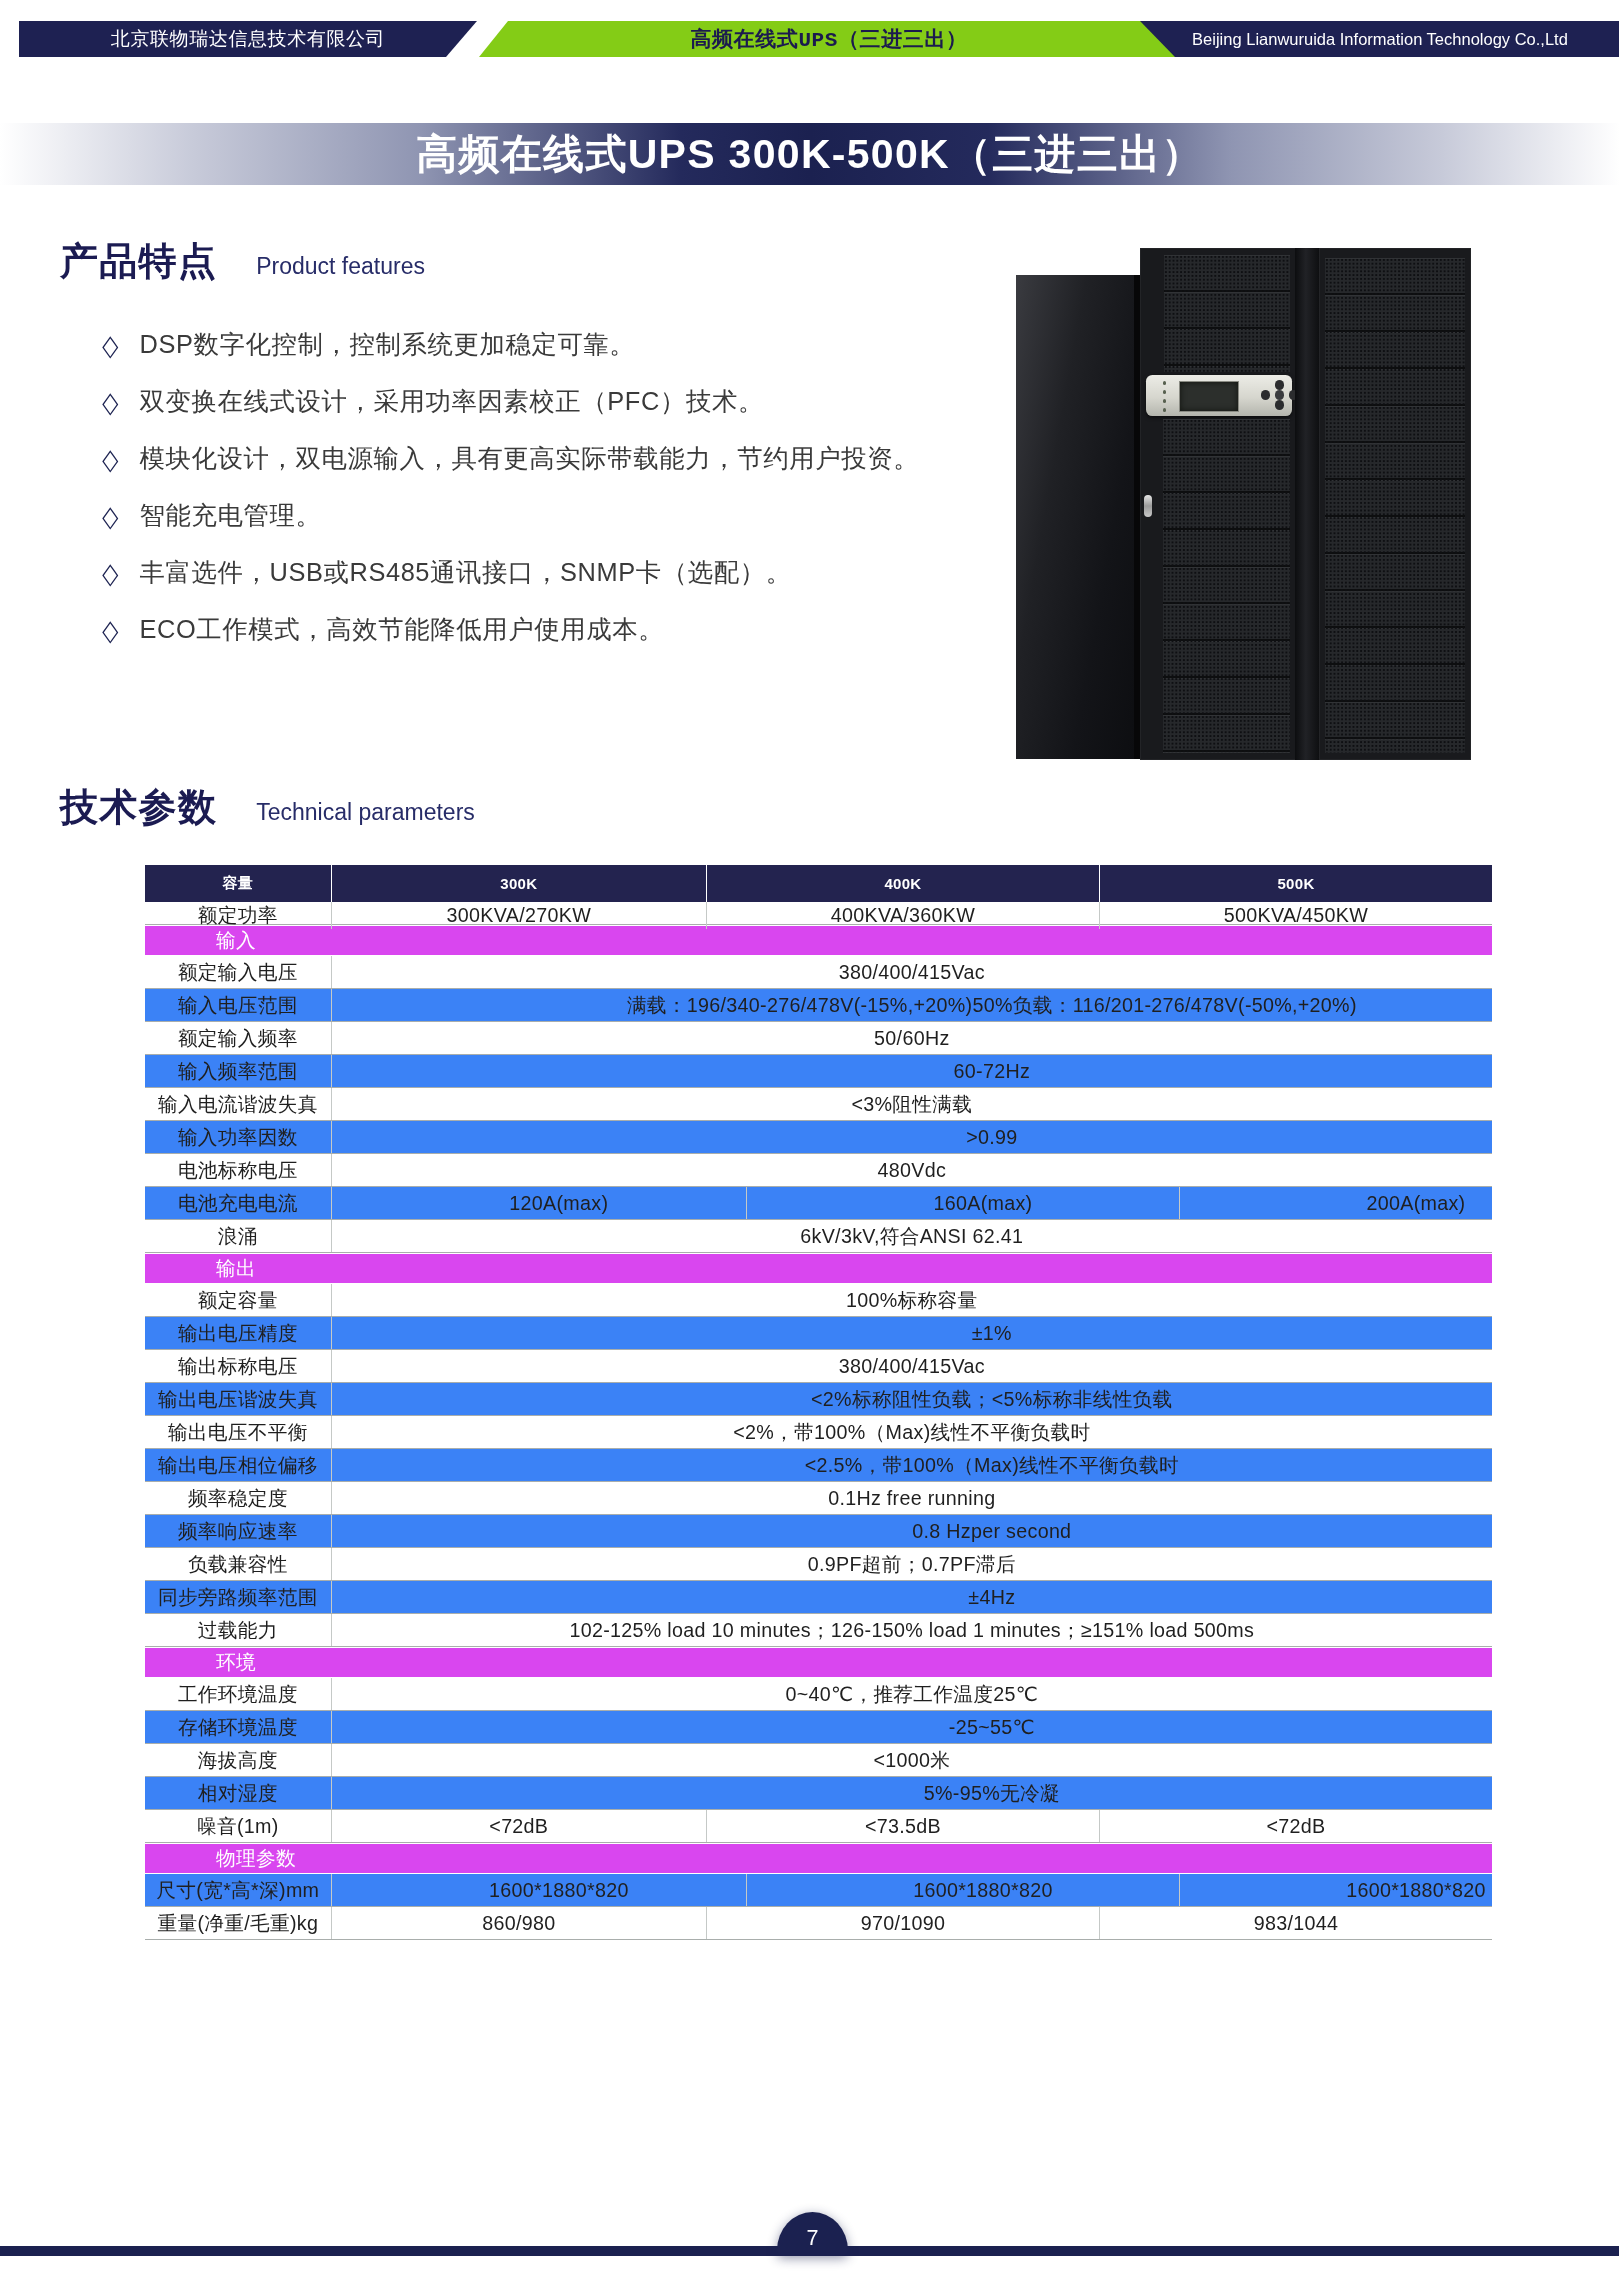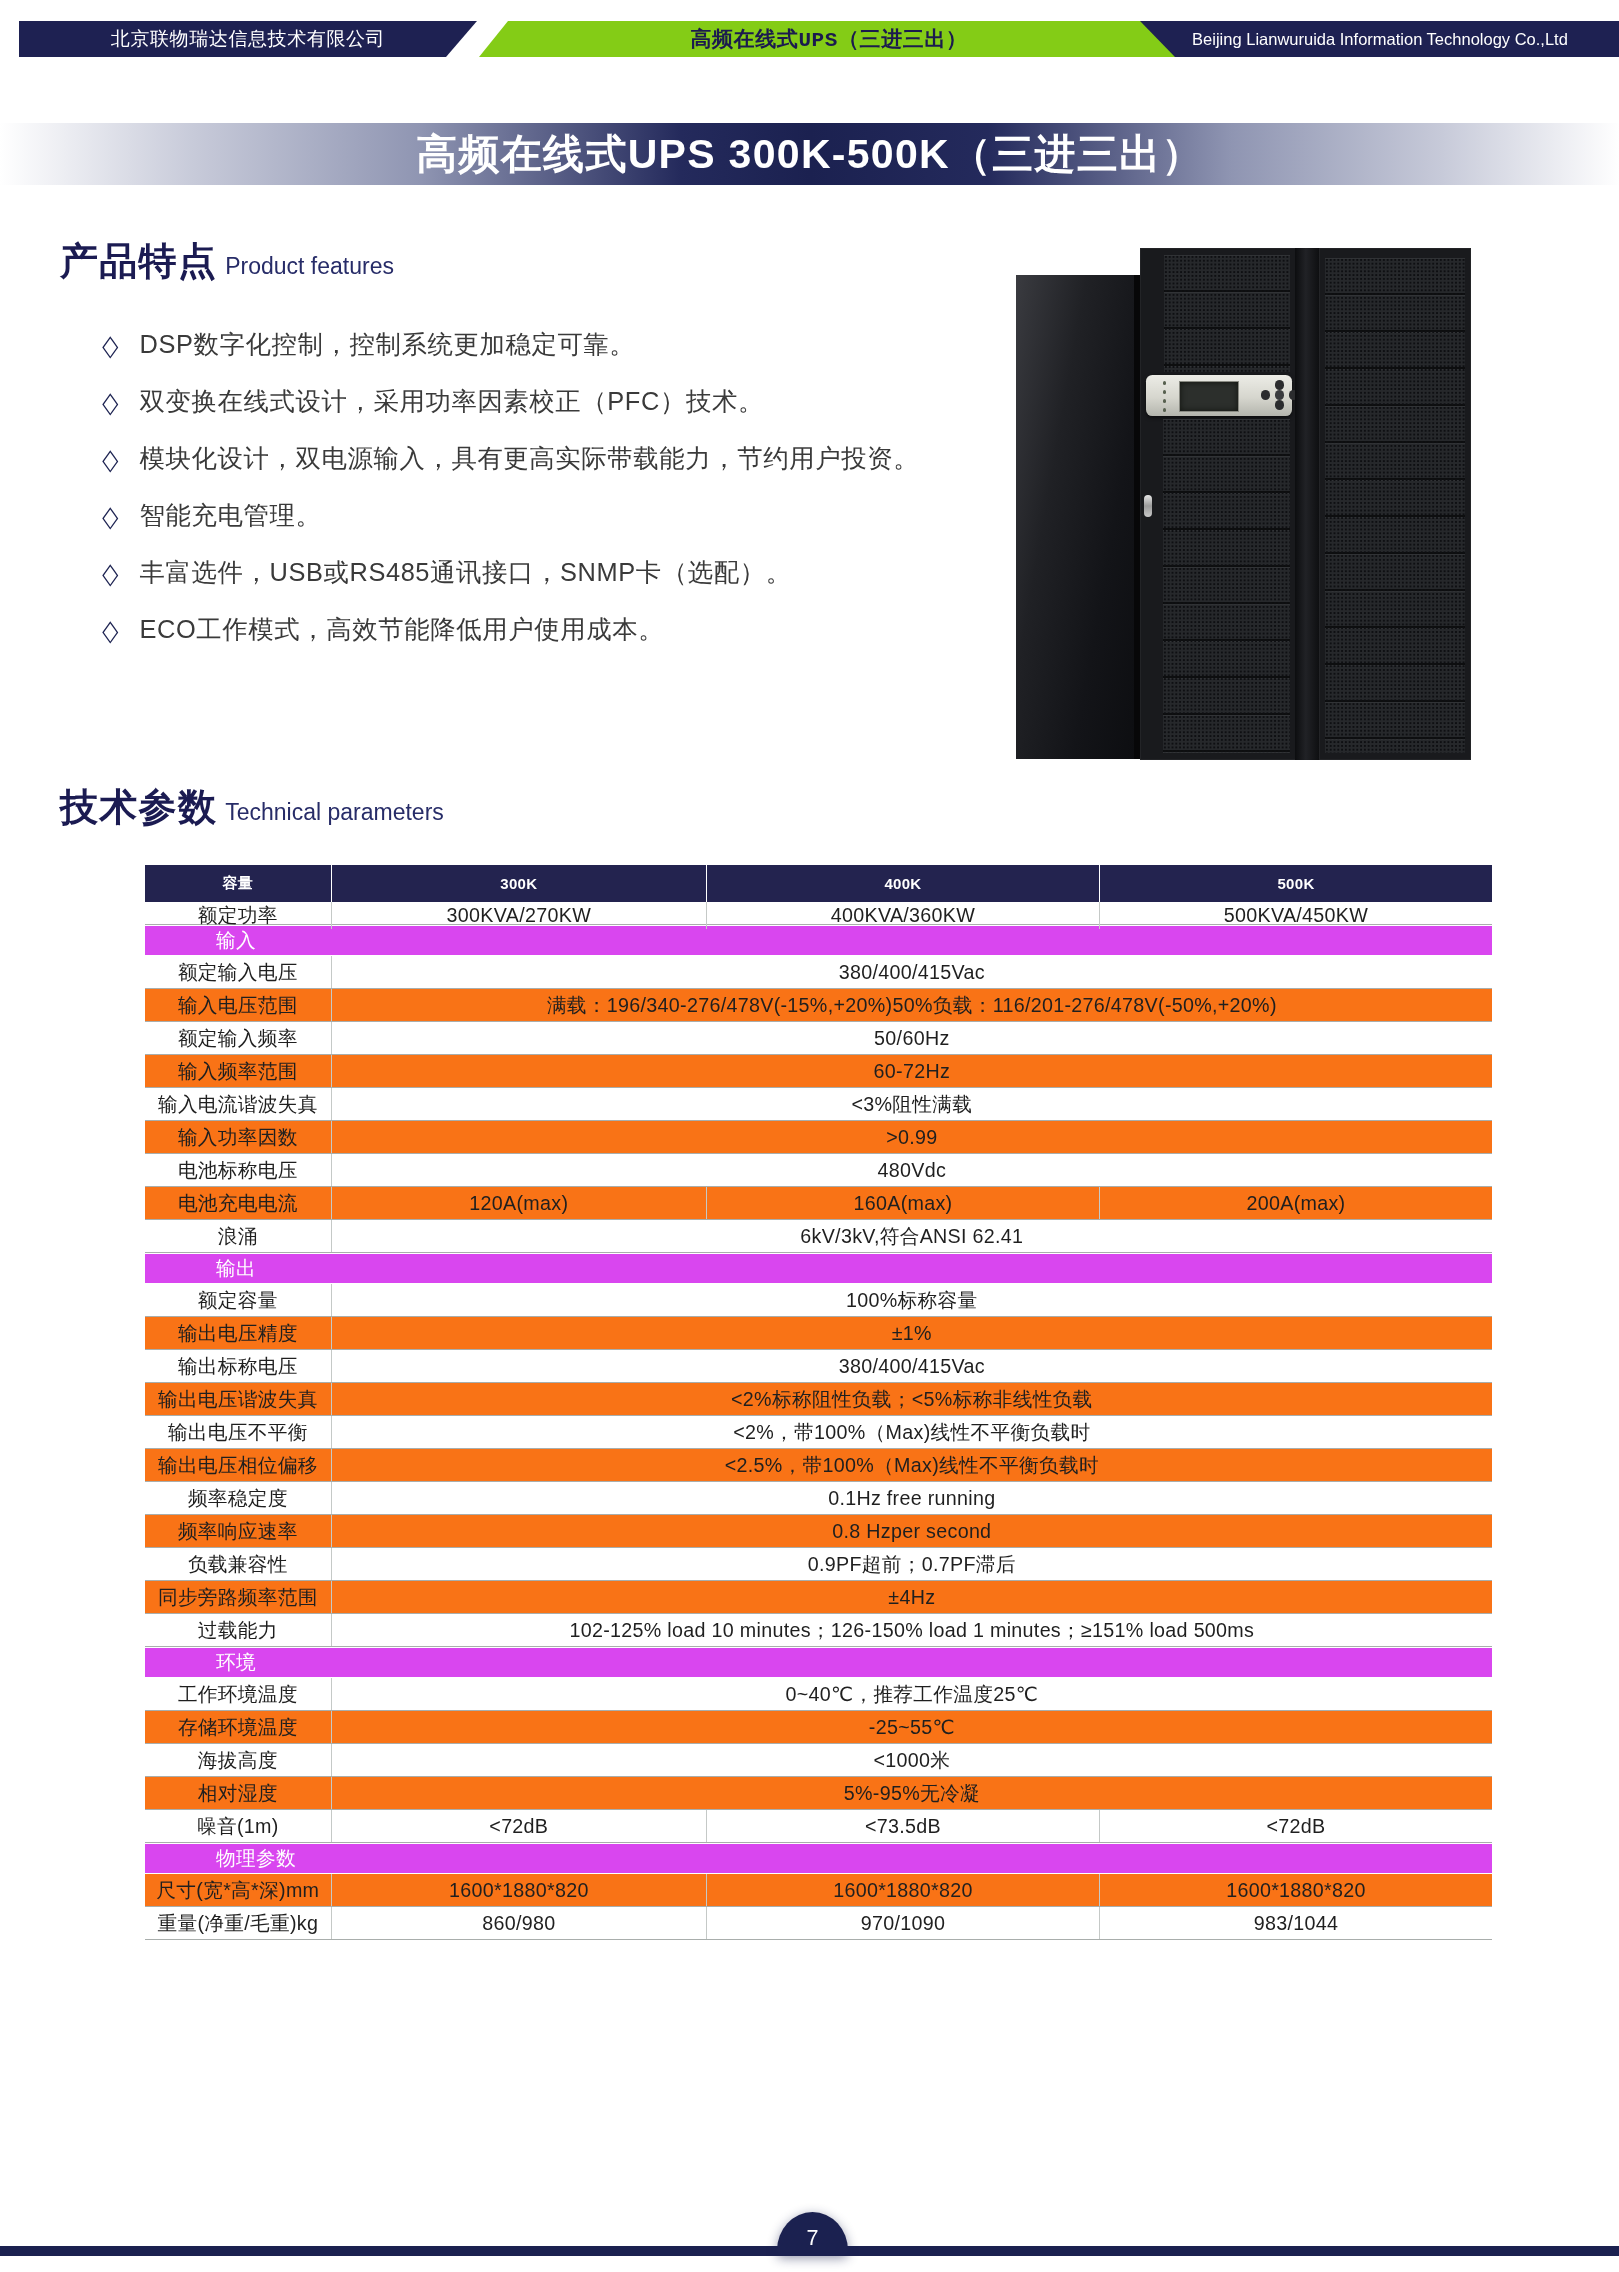--- a/index.html
+++ b/index.html
@@ -18,21 +18,21 @@
     clip-path:polygon(0 0,100% 0,100% 100%,35px 100%);}
   .hseg-right span{color:#ffffff;font-size:16.5px;}
 
   
   .banner{position:absolute;left:0;top:123px;width:1620px;height:62px;
     background:linear-gradient(90deg,#ffffff 0%,#c7cad9 12%,#8f95b2 26%,#242a5c 42%,#1b2150 50%,#242a5c 61%,#8f95b2 76%,#c7cad9 89%,#ffffff 100%);
     display:flex;align-items:center;justify-content:center;}
   .banner span{color:#ffffff;font-size:41px;font-weight:bold;letter-spacing:1.3px;}
 
   
-  .sec-head{position:absolute;left:60px;display:flex;align-items:baseline;gap:8px;}
+  .sec-head{position:absolute;left:60px;display:flex;align-items:baseline;gap:39px;}
   .sec-head .cn{color:#1b1b52;font-size:38px;font-weight:bold;letter-spacing:1.3px;}
   .sec-head .en{color:#272c68;font-size:23px;}
 
   
   .features{position:absolute;left:95px;top:316px;width:902px;}
   .feat{display:flex;align-items:center;height:57px;}
   .feat .dia{color:#1b2150;font-size:29px;transform:scaleX(0.72);width:30.5px;flex:0 0 30.5px;text-align:center;}
   .feat .txt{color:#3a3a3a;font-size:25.4px;margin-left:14px;letter-spacing:0.6px;}
 
   
@@ -72,21 +72,21 @@
   .trow{display:grid;grid-template-columns:13.86% 27.86% 29.18% 29.10%;box-sizing:border-box;}
   .trow>div{display:flex;align-items:center;justify-content:center;box-sizing:border-box;
     font-size:19.7px;color:#1f1f1f;letter-spacing:0.3px;white-space:nowrap;}
   .r-head{height:37px;background:#23234f;}
   .r-head>div{color:#ffffff;font-weight:bold;font-size:15px;}
   .r-head>div:nth-child(-n+3){border-right:1.9px solid #ffffff;}
   .r-sec{height:31px;background:#d946ef;border-top:1.9px solid #ffffff;border-bottom:1.9px solid #ffffff;}
   .r-sec>div{grid-column:1 / 5;justify-content:flex-start;padding-left:71px;color:#ffffff;font-size:19.7px;}
   .r-data{height:33px;background:#ffffff;border-bottom:1.9px solid #a9aeac;}
   .r-data.tall{height:23px;}
-  .r-data.shaded{background:#f97316;}
+  .r-data.shaded{background:#3b82f6;gap:40px;}
   .r-data .tl{border-right:1.3px solid #c5c9c7;}
   .r-data .tv{grid-column:2 / 5;}
   .r-data .v2{border-right:1.3px solid #c5c9c7;}
   .r-data .v3{border-right:1.3px solid #c5c9c7;}
 
   
   .footer-bar{position:absolute;left:0;top:2246px;width:1620px;height:10.2px;background:#1b2150;}
   .page-dome{position:absolute;left:777px;top:2212px;width:71px;height:44px;background:#1b2150;
     border-radius:36px 36px 6.3px 6.3px / 39px 39px 5.1px 5.1px;
     box-shadow:0 2.5px 10.2px rgba(27,33,80,0.45);

